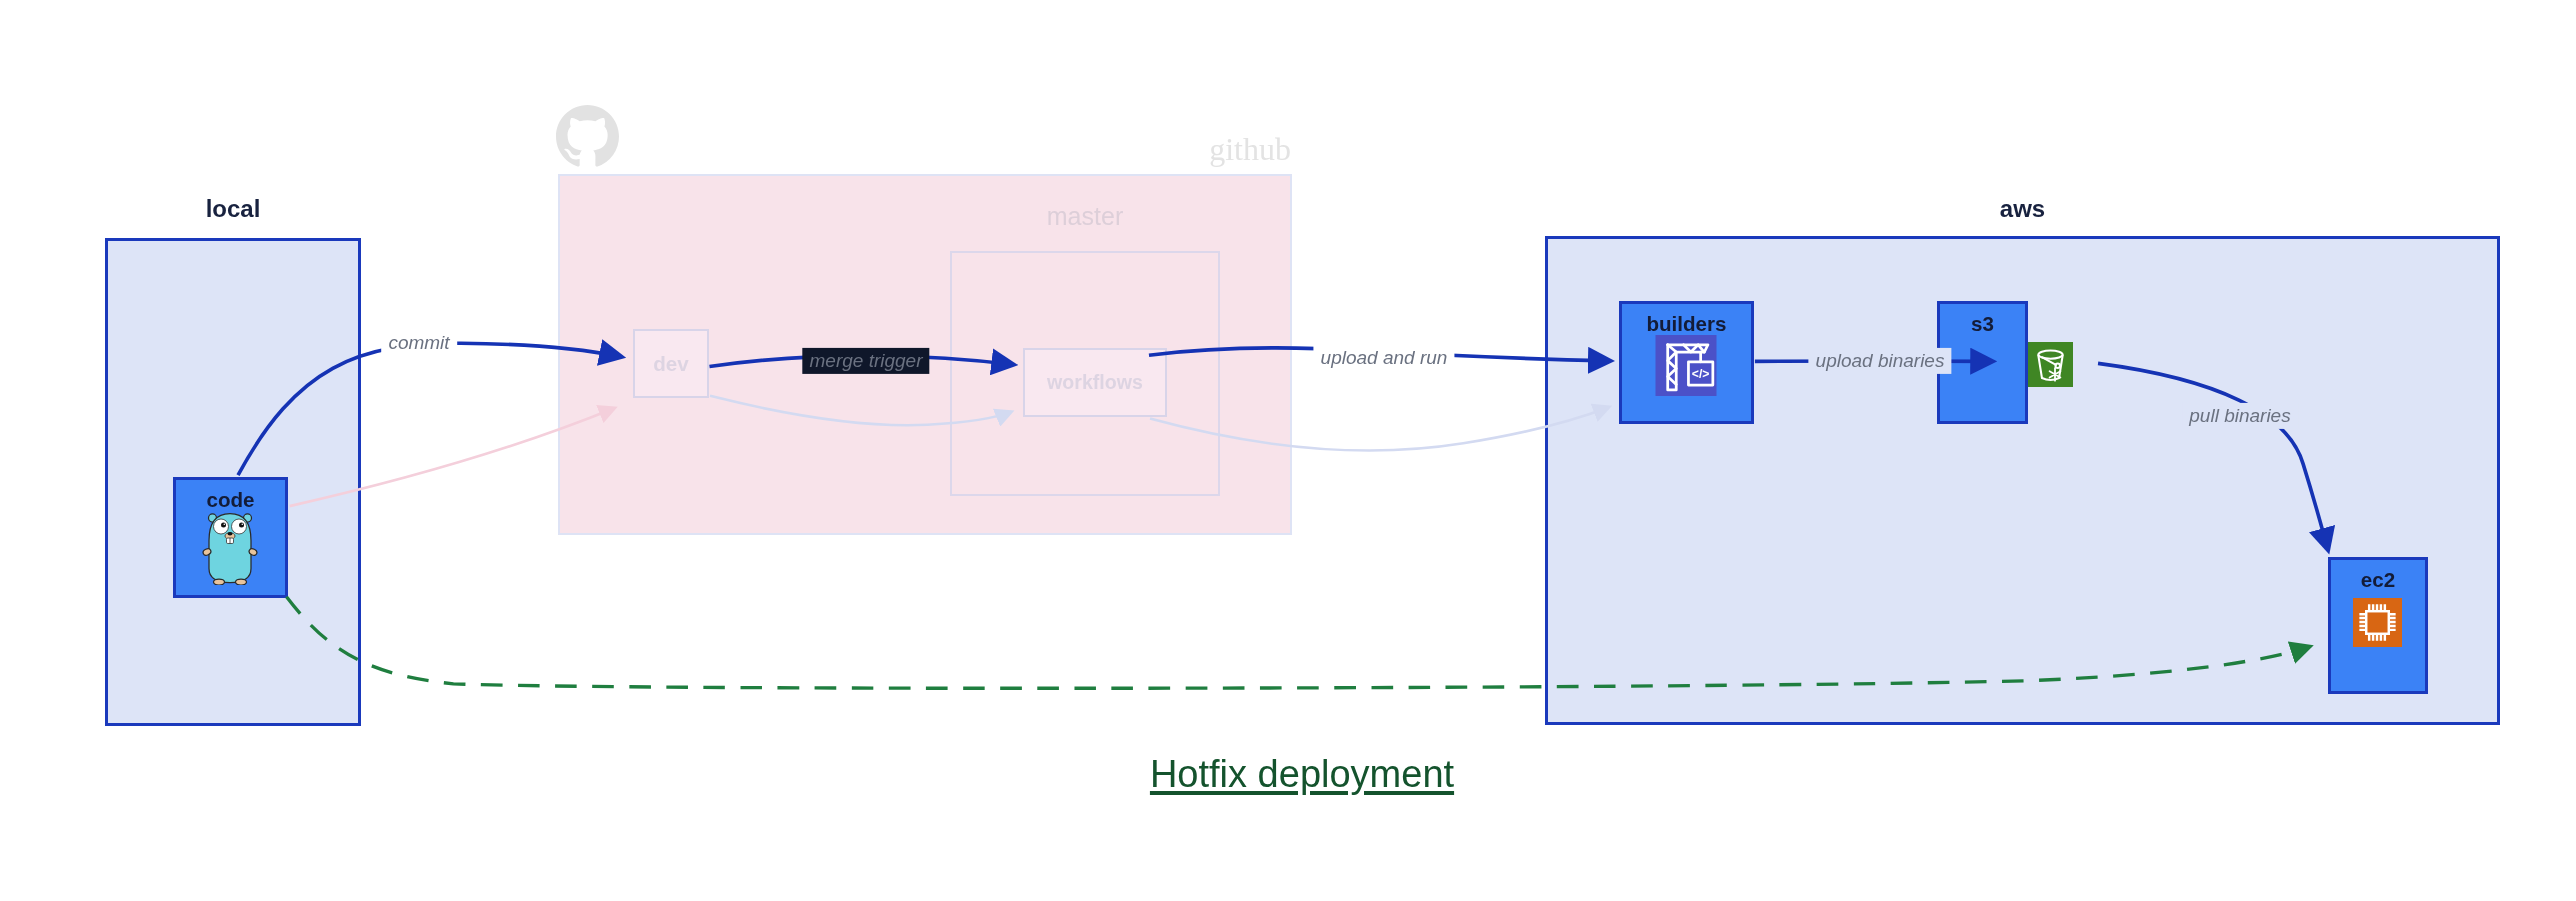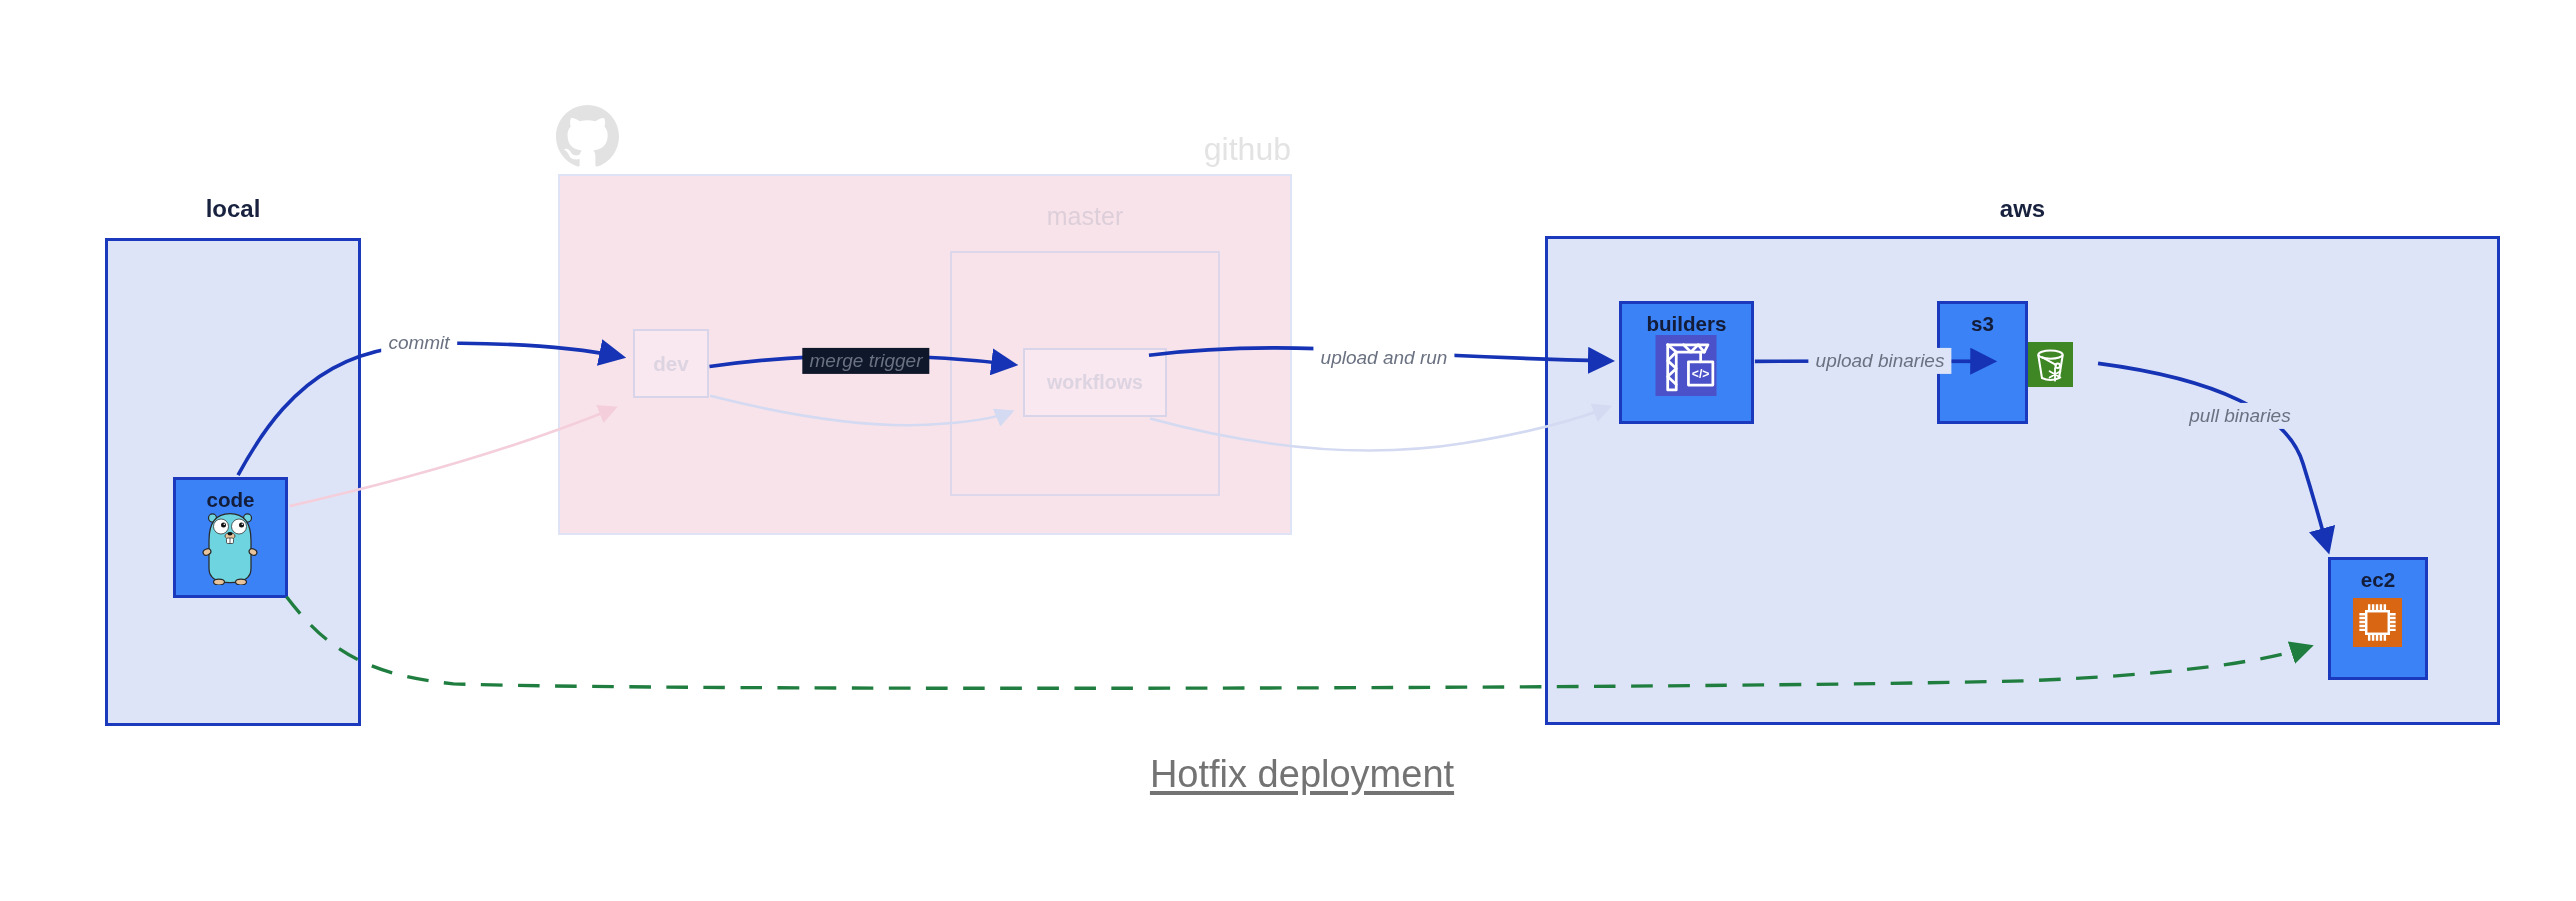--- a/index.html
+++ b/index.html
@@ -24,34 +24,34 @@
   
   #edges{position:absolute;left:0;top:0;z-index:5;pointer-events:none;}
   
   .edgelabel{position:absolute;z-index:6;font-size:19px;font-style:italic;font-weight:400;
              color:#6a7180;padding:2.1px 7.2px;white-space:nowrap;transform:translate(-50%,-50%);}
   .bg-white{background:#ffffff;}
   .bg-pink{background:#0f172a;}
   .bg-lav{background:#dde4f7;}
   
   .title{position:absolute;left:0;width:100%;top:753px;text-align:center;z-index:2;}
-  .title span{font-size:38px;font-weight:500;color:#737373;
+  .title span{font-size:38px;font-weight:500;color:#14532d;
               text-decoration:underline;text-decoration-thickness:4.1px;
               text-underline-offset:4.1px;text-decoration-skip-ink:auto;}
 </style>
 </head>
 <body>
 
 <div id="canvas">
 
   <div class="grouplabel" style="left:105px;top:195px;width:256px;">local</div>
   <div class="bigbox" style="left:105px;top:238px;width:256px;height:488px;"></div>
 
   <div class="pinkbox" style="left:558px;top:174px;width:734px;height:361px;"></div>
-  <div class="ghlabel" style="left:1108px;top:131px;width:183px;">github</div>
+  <div class="ghlabel" style="left:1108px;top:131px;width:183px;font-family:Liberation Serif, serif;">github</div>
   <div class="masterlabel" style="left:950px;top:202px;width:270px;">master</div>
   <div class="masterbox" style="left:950px;top:251px;width:270px;height:245px;"></div>
 
   <div class="grouplabel" style="left:1545px;top:195px;width:955px;">aws</div>
   <div class="bigbox" style="left:1545px;top:236px;width:955px;height:489px;"></div>
 
   <div class="iconwrap" style="left:556px;top:105px;z-index:2;">
     <svg width="63" height="63" viewBox="0 0 16 16">
       <path fill="#e2e2e2" d="M8 0C3.58 0 0 3.58 0 8c0 3.54 2.29 6.53 5.47 7.59.4.07.55-.17.55-.38 0-.19-.01-.82-.01-1.49-2.01.37-2.53-.49-2.69-.94-.09-.23-.48-.94-.82-1.13-.28-.15-.68-.52-.01-.53.63-.01 1.08.58 1.23.82.72 1.21 1.87.87 2.33.66.07-.52.28-.87.51-1.07-1.78-.2-3.64-.89-3.64-3.95 0-.87.31-1.59.82-2.15-.08-.2-.36-1.02.08-2.12 0 0 .67-.21 2.2.82.64-.18 1.32-.27 2-.27s1.36.09 2 .27c1.53-1.04 2.2-.82 2.2-.82.44 1.1.16 1.92.08 2.12.51.56.82 1.27.82 2.15 0 3.07-1.87 3.75-3.65 3.95.29.25.54.73.54 1.48 0 1.07-.01 1.93-.01 2.2 0 .21.15.46.55.38A8.01 8.01 0 0 0 16 8c0-4.42-3.58-8-8-8z"></path>
     </svg>
@@ -123,21 +123,21 @@
         <path d="M23 30 L31 80 M77 30 L69 80 M31 80 Q50 89 69 80"></path>
         <path d="M32 34 L62 51"></path>
         <circle cx="66" cy="53" r="5"></circle>
       </g>
       <g stroke="#ffffff" stroke-width="4" stroke-linecap="round">
         <path d="M60 58 V86 M48 65 L72 79 M72 65 L48 79"></path>
       </g>
     </svg>
   </div>
 
-  <div class="node" style="left:2328px;top:557px;width:100px;height:123px;">
+  <div class="node" style="left:2328px;top:557px;width:100px;height:137px;">
     <div class="nodelabel">ec2</div>
   </div>
   <div class="iconwrap" style="left:2353px;top:598px;">
     <svg width="49" height="49" viewBox="0 0 100 100">
       <rect x="0" y="0" width="100" height="100" fill="#d86613"></rect>
       <g stroke="#ffffff" stroke-width="5" fill="none">
         <rect x="27" y="27" width="46" height="46"></rect>
         <path d="M33 13 V27 M41 13 V27 M49 13 V27 M57 13 V27 M65 13 V27"></path>
         <path d="M33 73 V87 M41 73 V87 M49 73 V87 M57 73 V87 M65 73 V87"></path>
         <path d="M13 33 H27 M13 41 H27 M13 49 H27 M13 57 H27 M13 65 H27"></path>

